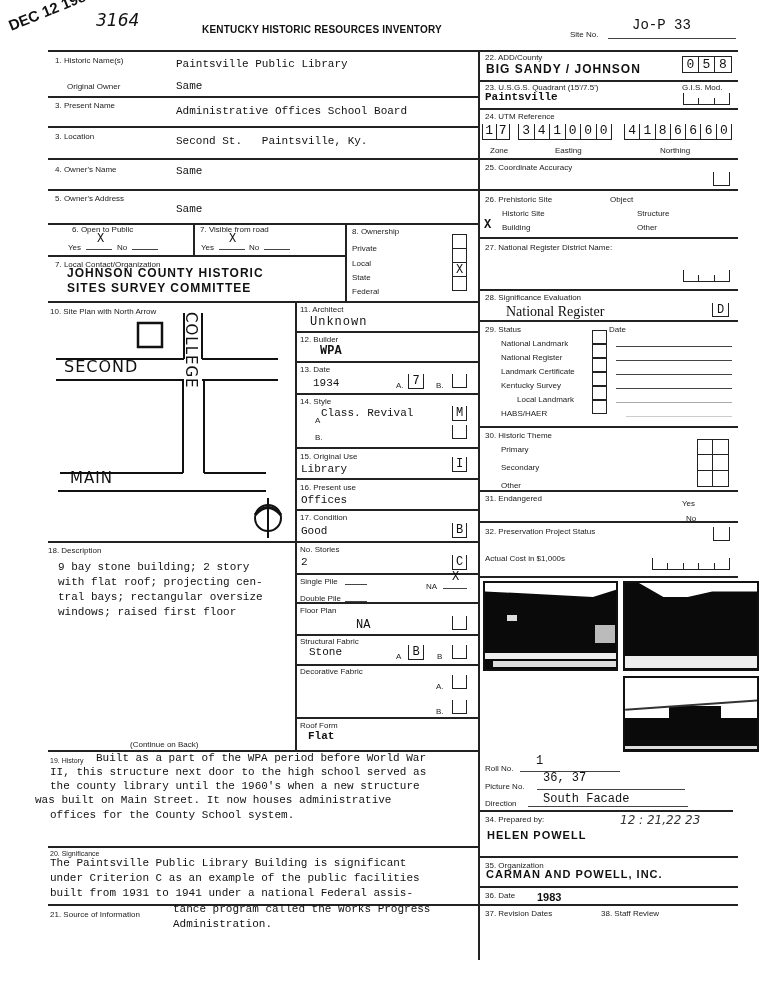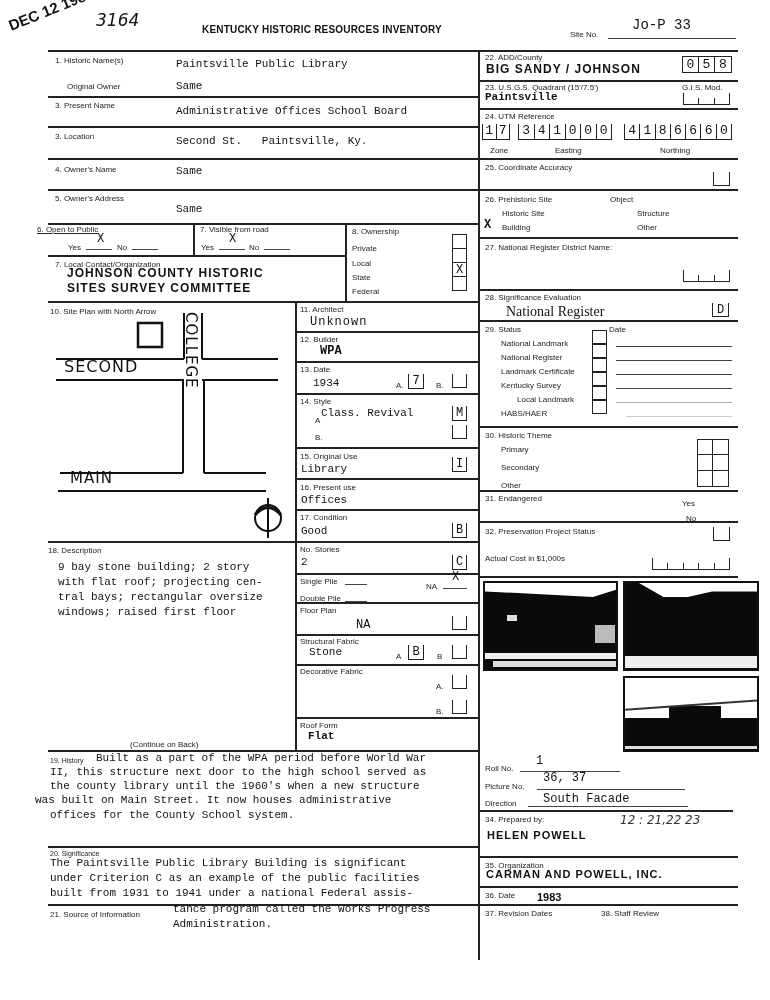--- a/index.html
+++ b/index.html
@@ -90,21 +90,21 @@
 
 <div class="abs lbl" style="left:55px;top:132px;">3. Location</div>
 <div class="abs tw" style="left:176px;top:135px;white-space:pre;">Second St.   Paintsville, Ky.</div>
 
 <div class="abs lbl" style="left:55px;top:165px;">4. Owner's Name</div>
 <div class="abs tw" style="left:176px;top:165px;">Same</div>
 
 <div class="abs lbl" style="left:55px;top:194px;">5. Owner's Address</div>
 <div class="abs tw" style="left:176px;top:203px;">Same</div>
 
-<div class="abs lbl" style="left:37px;top:225px;text-decoration:underline;">6. Open to Public</div>
+<div class="abs lbl" style="left:72px;top:225px;">6. Open to Public</div>
 <div class="abs lbl" style="left:68px;top:243px;">Yes</div>
 <div class="uline" style="left:86px;top:249px;width:26px;"></div>
 <div class="abs tw" style="left:97px;top:232px;font-size:12px;">X</div>
 <div class="abs lbl" style="left:117px;top:243px;">No</div>
 <div class="uline" style="left:132px;top:249px;width:26px;"></div>
 
 <div class="abs lbl" style="left:200px;top:225px;">7. Visible from road</div>
 <div class="abs lbl" style="left:201px;top:243px;">Yes</div>
 <div class="uline" style="left:219px;top:249px;width:26px;"></div>
 <div class="abs tw" style="left:229px;top:232px;font-size:12px;">X</div>

